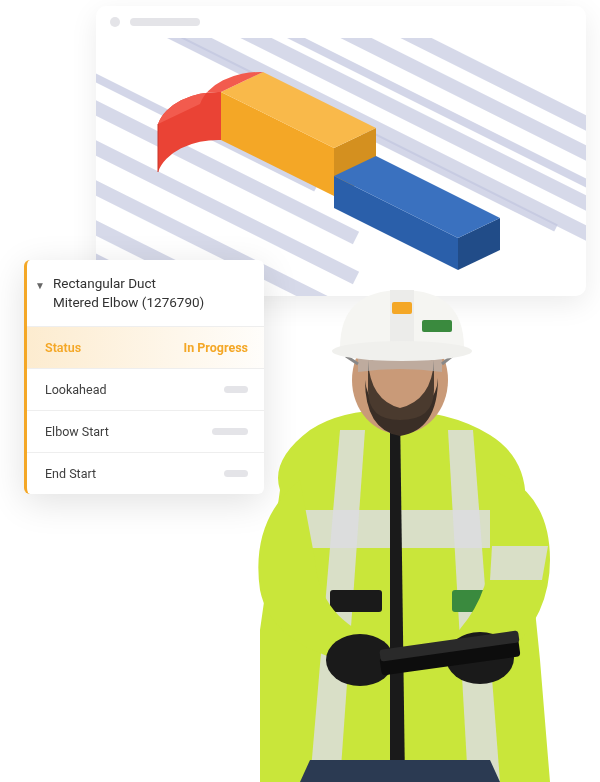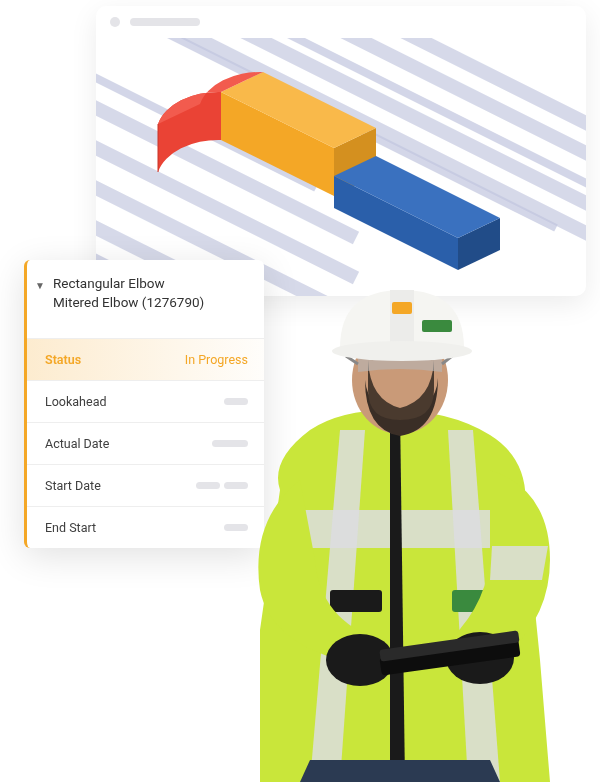--- a/index.html
+++ b/index.html
@@ -85,29 +85,28 @@
     .panel-row {
       display: flex;
       justify-content: space-between;
       align-items: center;
       padding: 13px 16px 13px 18px;
       border-top: 1px solid #eee;
       font-size: 12.5px;
     }
     .status-row {
       background: linear-gradient(to right, rgba(244,167,38,0.22), rgba(244,167,38,0.02));
-      margin-top: 12px;
     }
     .status-label {
       color: #f4a726;
       font-weight: 600;
     }
     .status-value {
       color: #f4a726;
-      font-weight: 400;
+      font-weight: 700;
     }
     .row-label {
       color: #404040;
     }
     .placeholder-pill {
       display: inline-block;
       background: #e4e4e8;
       border-radius: 4px;
     }
     .pill-short { width: 24px; height: 7px; }
@@ -167,42 +166,35 @@
       <path d="M362 200 L404 180 L404 212 L362 232 Z" fill="#214c88"></path>
       <path d="M238 138 L280 118 L404 180 L362 200 Z" fill="#3a71bf"></path>
     </g>
   </svg>
 </div>
 
 <div class="details-panel">
   <div class="panel-title-row">
     <span class="chevron">▼</span>
     <div class="panel-title">
-      <span>Rectangular Elbow</span><br>
+      <span>Rectangular Duct</span><br>
       <span>Mitered Elbow (1276790)</span>
     </div>
   </div>
   <div class="panel-row status-row">
     <span class="status-label">Status</span>
     <span class="status-value">In Progress</span>
   </div>
   <div class="panel-row">
     <span class="row-label">Lookahead</span>
     <span class="placeholder-pill pill-short"></span>
   </div>
   <div class="panel-row">
-    <span class="row-label">Actual Date</span>
+    <span class="row-label">Elbow Start</span>
     <span class="placeholder-pill pill-med"></span>
-  </div>
-  <div class="panel-row">
-    <span class="row-label">Start Date</span>
-    <span class="pill-double">
-      <span class="placeholder-pill pill-short"></span>
-      <span class="placeholder-pill pill-short"></span>
-    </span>
   </div>
   <div class="panel-row">
     <span class="row-label">End Start</span>
     <span class="placeholder-pill pill-short"></span>
   </div>
 </div>
 
 <svg class="worker" viewBox="0 0 400 522">
 
   <path d="M90 230 Q80 200 120 170 Q150 150 200 150 Q260 150 300 175 Q340 200 335 250 L350 400 L360 522 L70 522 L70 370 Z" fill="#c9e63a"></path>

